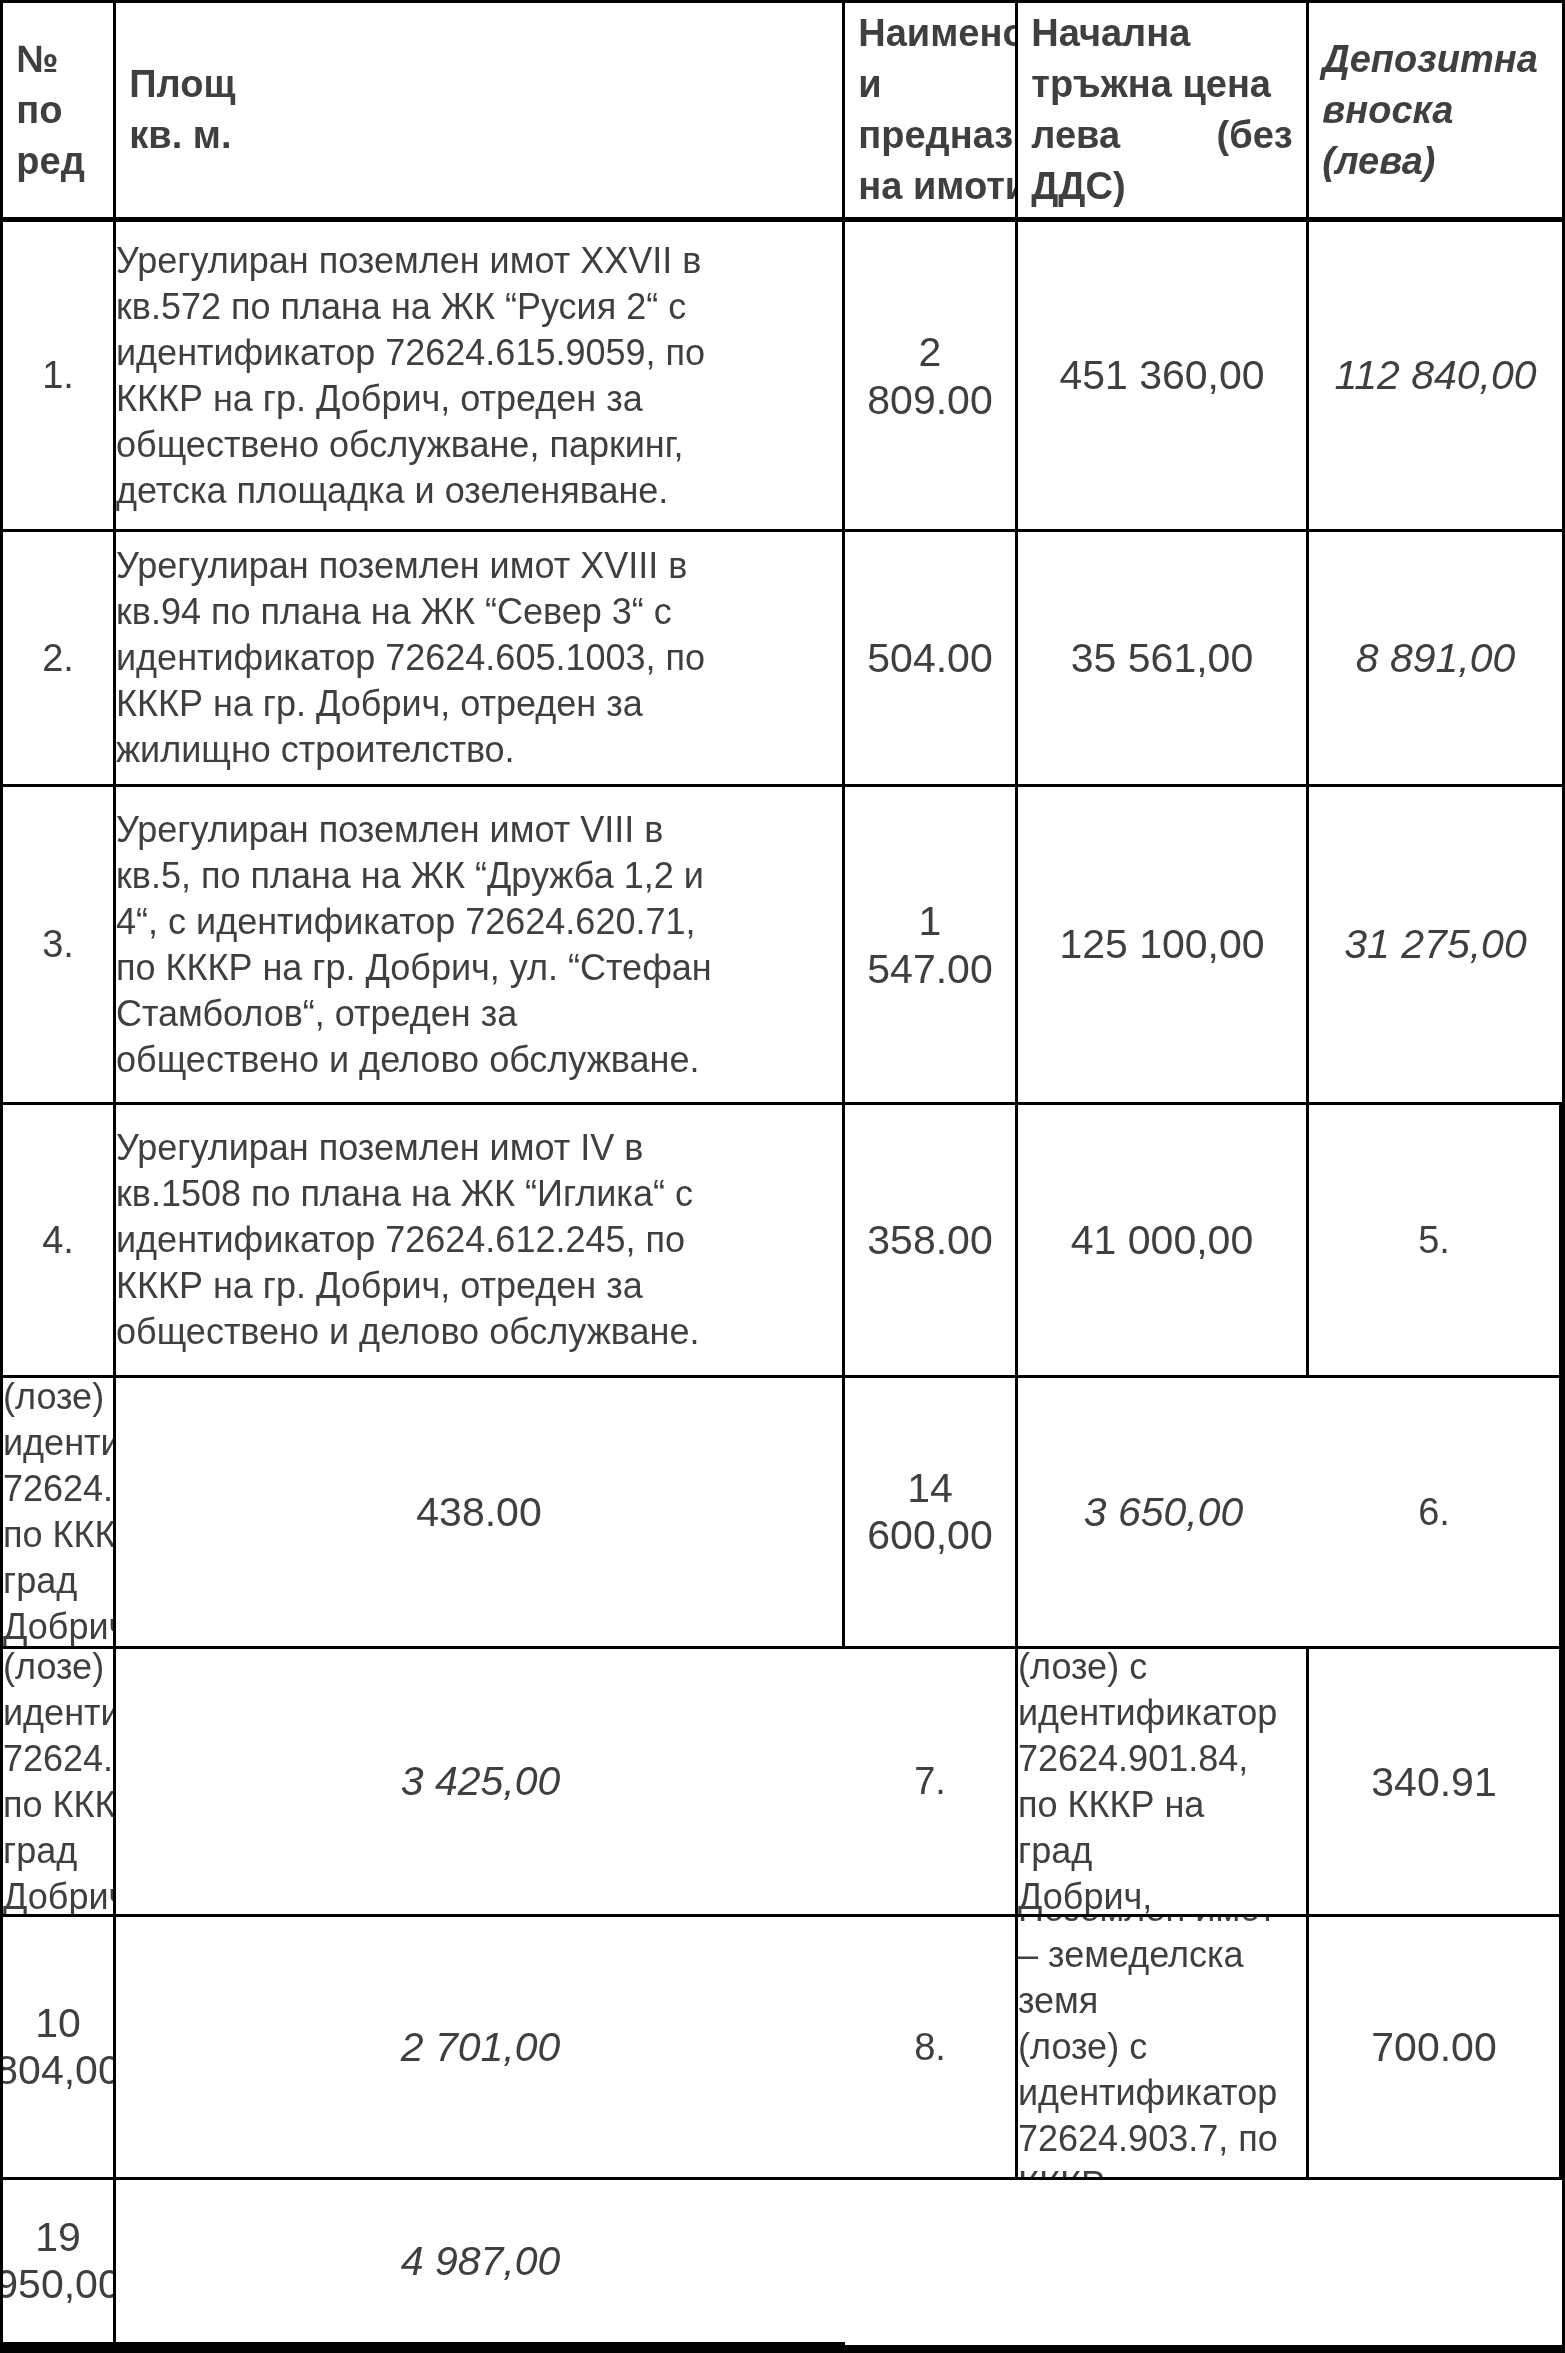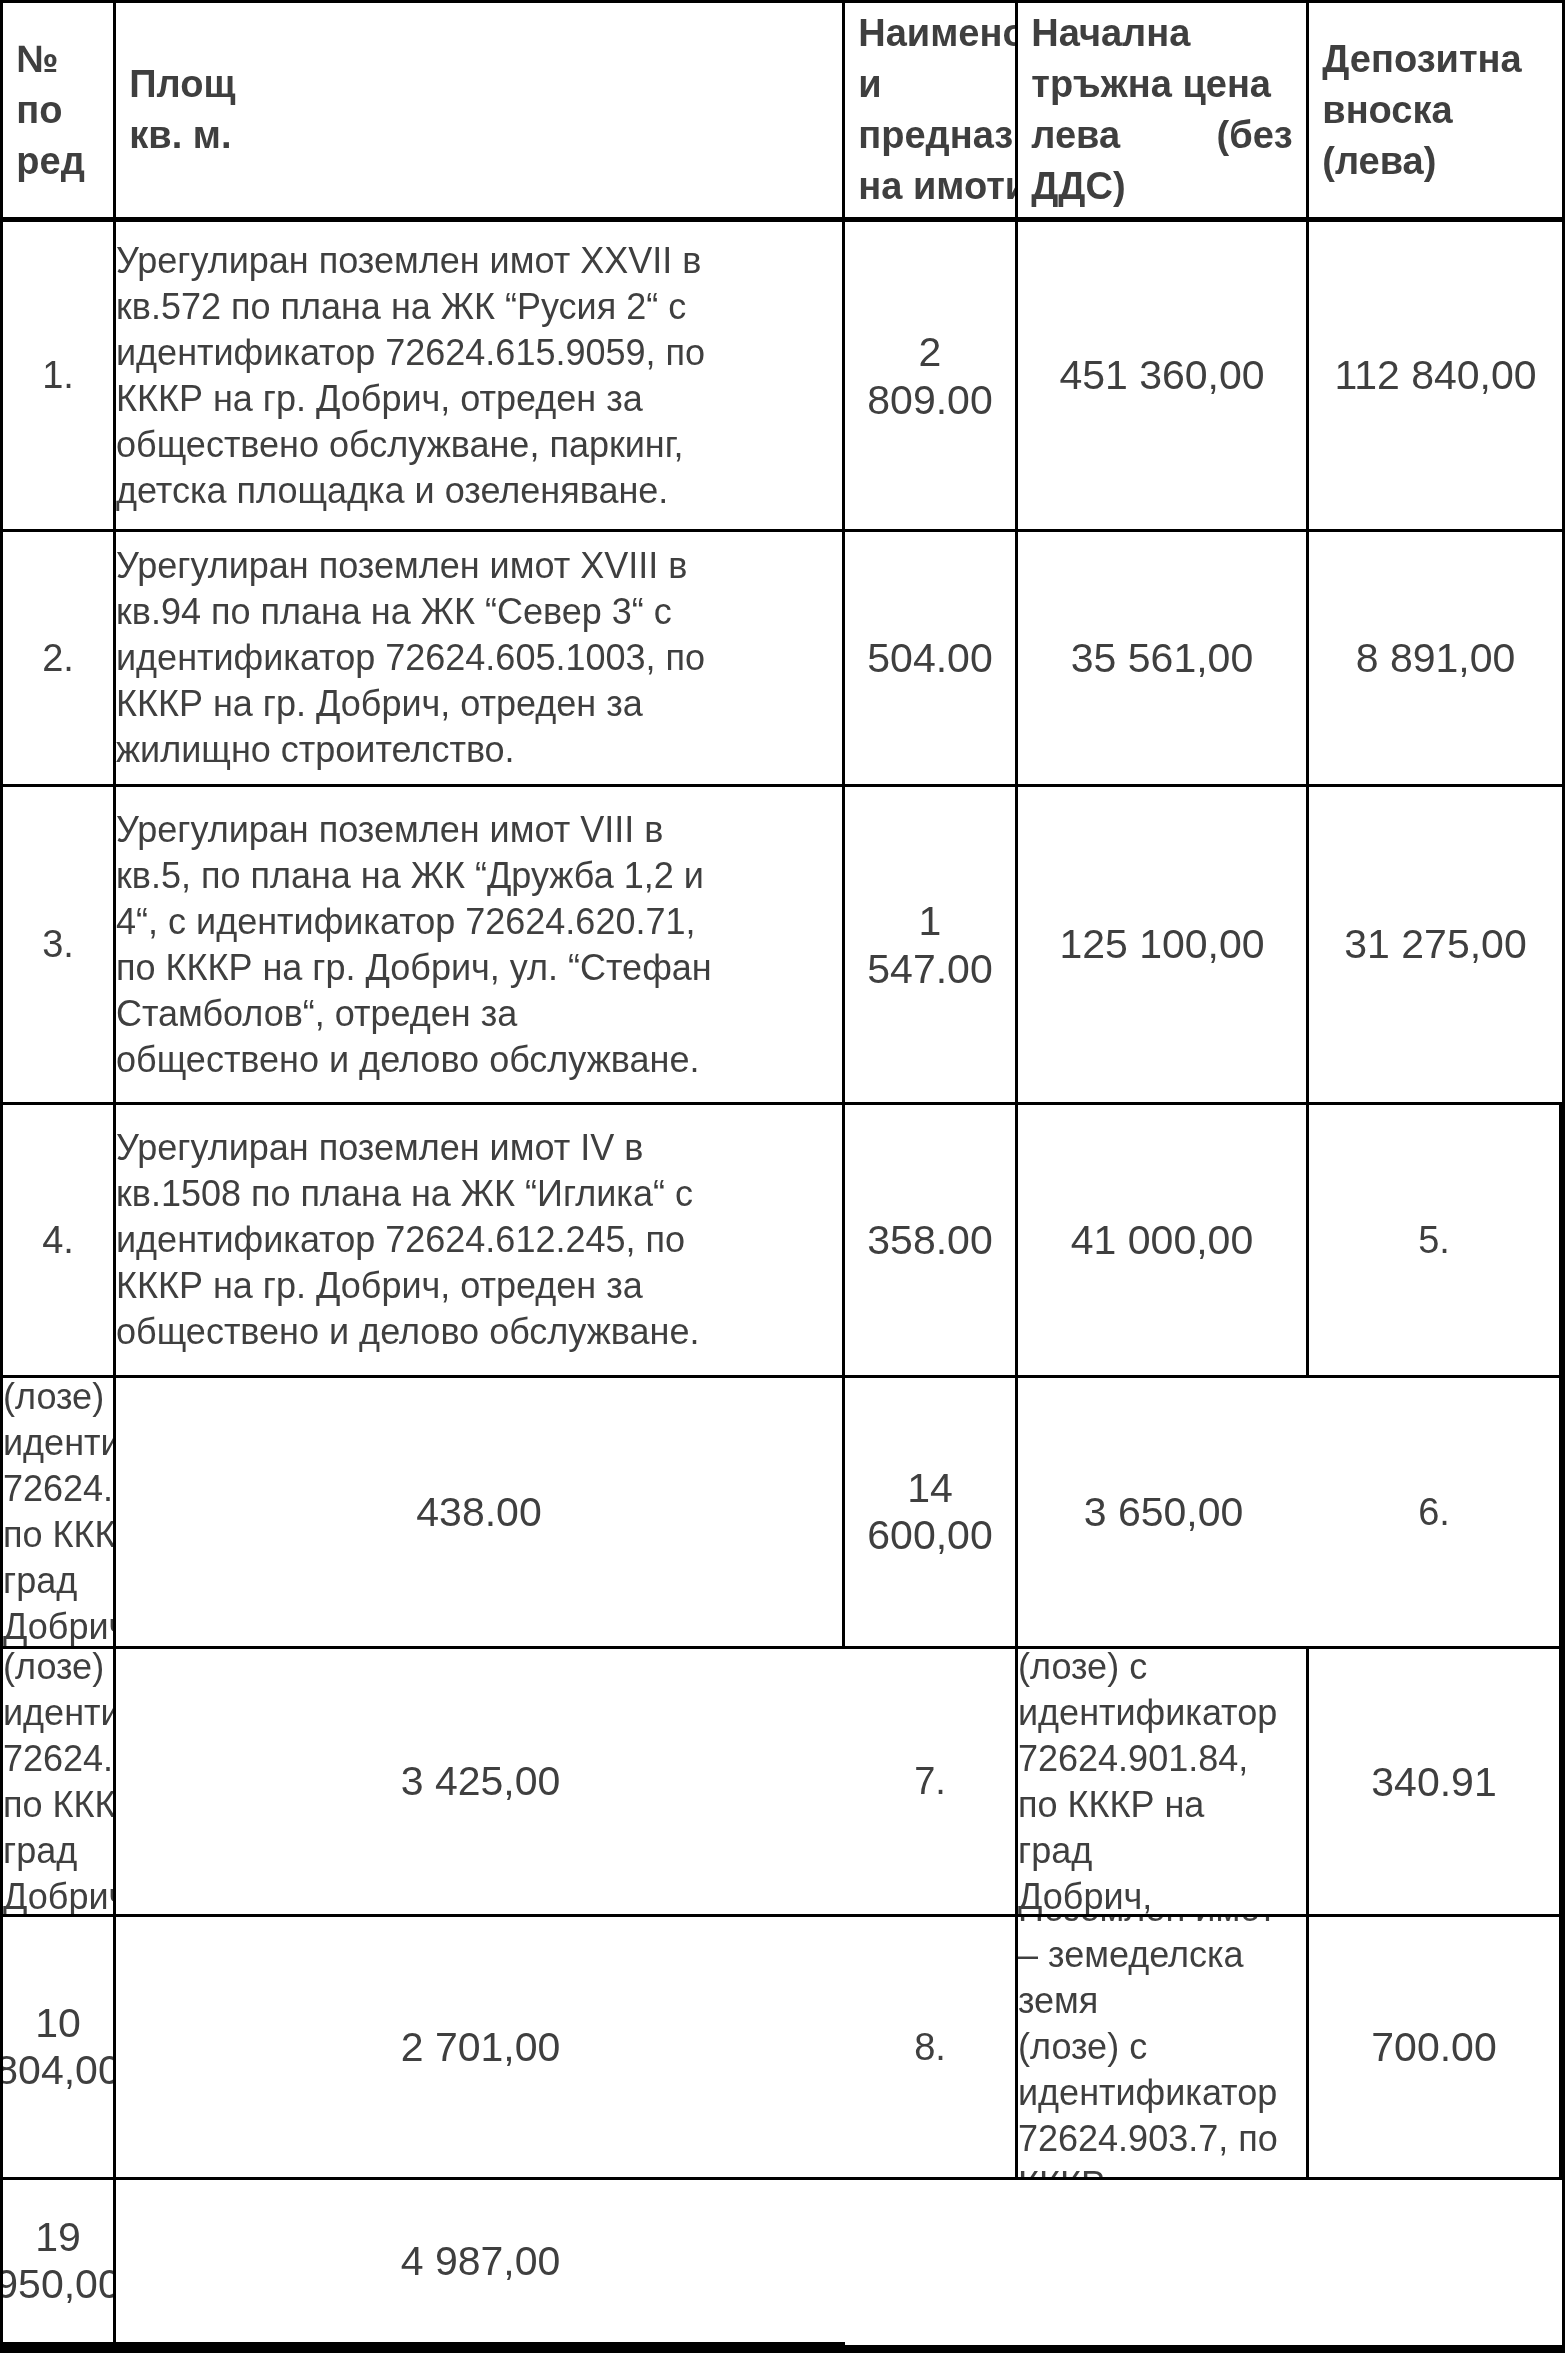--- a/index.html
+++ b/index.html
@@ -21,21 +21,21 @@
     grid-template-rows:219px 310px 255px 318px 273px 271px 268px 263px 1fr;
   }
   .cell{
     box-sizing:border-box;
     border-right:3.3px solid #000;
     border-bottom:3.3px solid #000;
     display:flex;
     align-items:center;
     overflow:hidden;
   }
-  .cell.lastcol{border-right:none;}
+  .cell.lastcol{border-right:none;font-style:italic;}
   .cell.h{border-bottom:5.8px solid #000;font-weight:bold;font-size:38px;}
   .h .lines{line-height:51px;}
   .lines{white-space:pre-line;}
   .padL{padding-left:13.3px;padding-right:11.6px;}
   .num{justify-content:center;text-align:center;font-size:38px;}
   .desc{padding-right:18px;font-size:36px;}
   .desc .lines{line-height:46px;}
   .val{justify-content:center;text-align:center;font-size:41px;}
   .val .lines{line-height:48px;}
   .h4wrap{width:100%;padding:0 13.3px;line-height:51px;}

